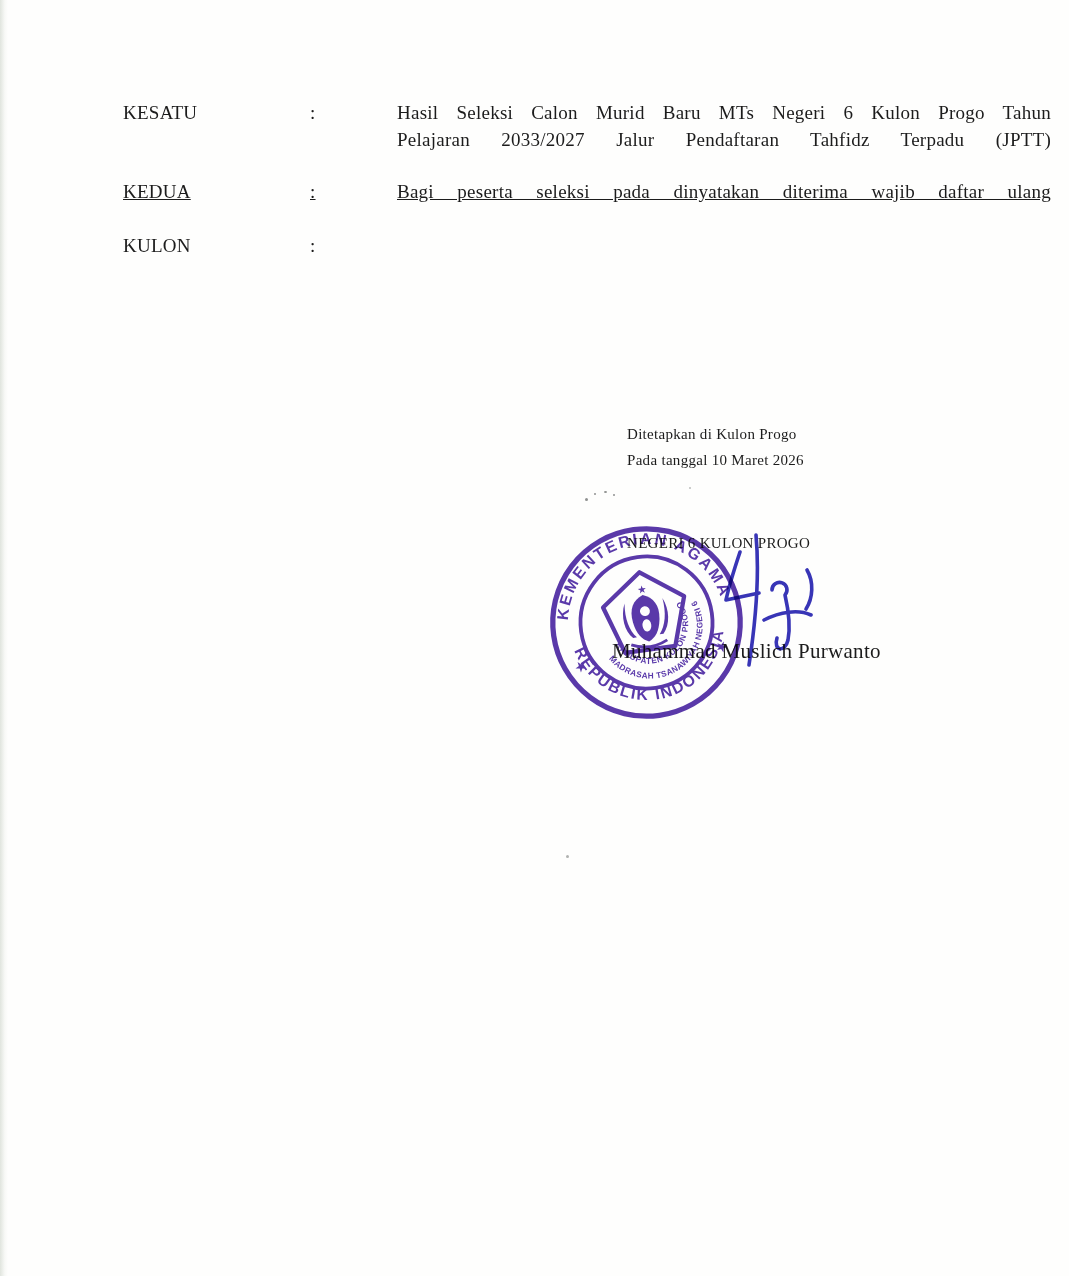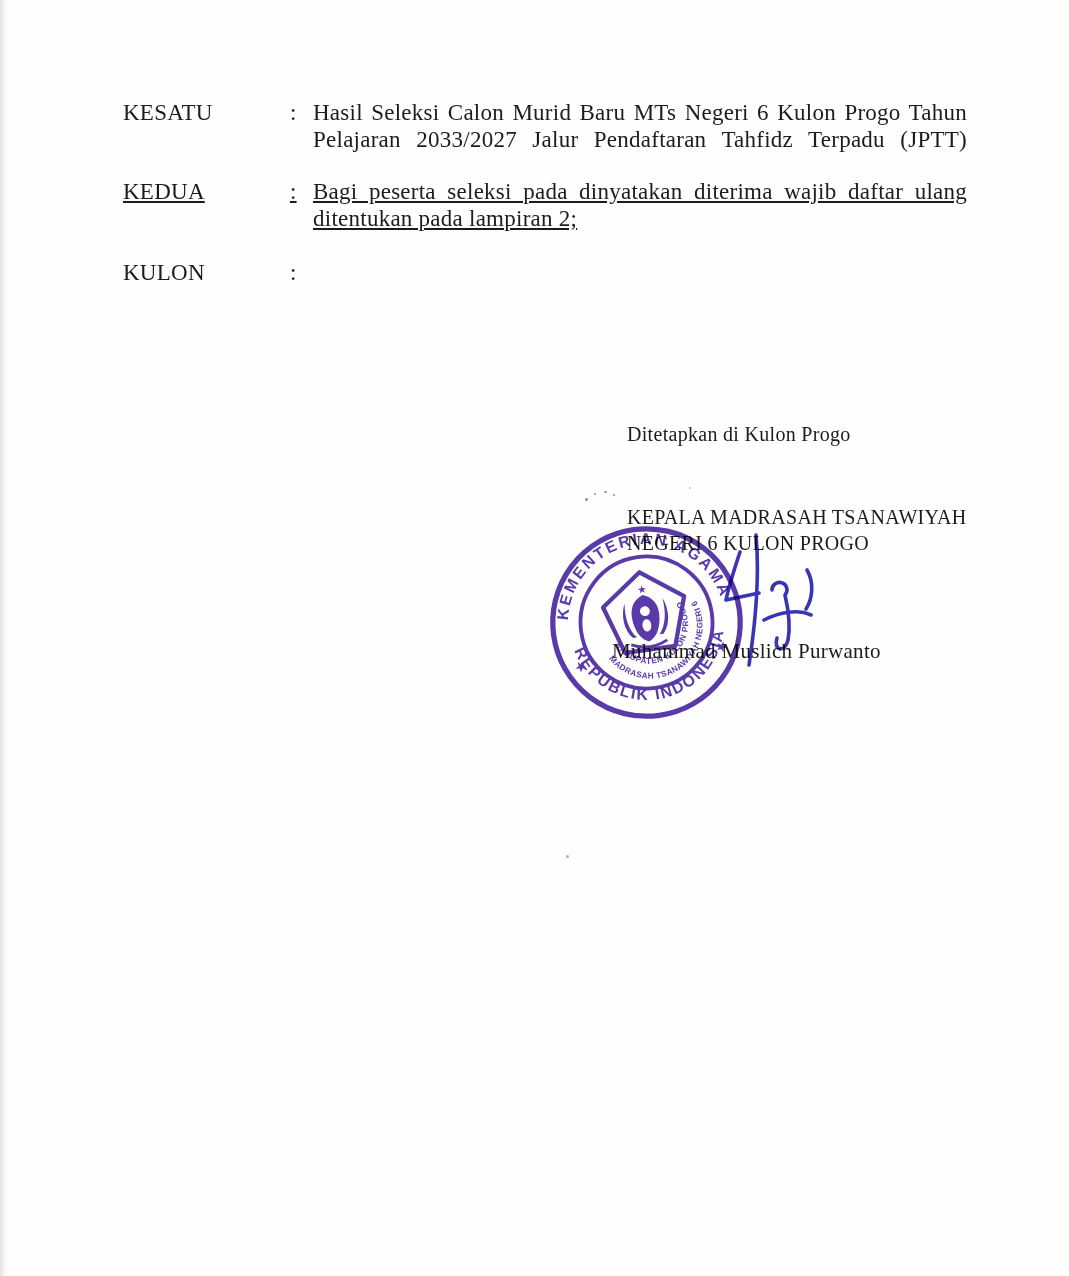--- a/index.html
+++ b/index.html
@@ -33,48 +33,50 @@
   .decisions {
     position: absolute;
     left: 123px;
     top: 99px;
     width: 846px;
   }
   .decision-row {
     display: flex;
     align-items: flex-start;
     margin-bottom: 25px;
-    font-size: 23px;
+    font-size: 19px;
     line-height: 27px;
     letter-spacing: 0.25px;
+    gap: 20px;
   }
   .decision-row.gap-lg { margin-bottom: 27px; text-decoration: underline; }
   .decision-label {
     width: 167px;
     flex: 0 0 167px;
   }
   .decision-colon {
     width: 23px;
     flex: 0 0 23px;
     text-align: left;
   }
   .decision-body {
     width: 654px;
     flex: 0 0 654px;
+    margin-left: 44px;
   }
   .decision-line { width: 100%; }
   .decision-line.j {
     text-align: justify;
     text-align-last: justify;
   }
 
   
   .closing-line {
     position: absolute;
-    font-size: 20px;
+    font-size: 15px;
     line-height: 26px;
     letter-spacing: 0.3px;
     white-space: nowrap;
   }
   #closing-place { left: 627px; top: 421px; }
   #closing-date  { left: 627px; top: 447px; }
   #title-line1   { left: 627px; top: 504px; }
   #title-line2   { left: 627px; top: 530px; }
   #signer-name   { left: 612px; top: 638px; font-size: 21px; }
 
@@ -112,33 +114,32 @@
         <div class="decision-line j">Hasil Seleksi Calon Murid Baru MTs Negeri 6 Kulon Progo Tahun</div>
         <div class="decision-line j">Pelajaran 2033/2027 Jalur Pendaftaran Tahfidz Terpadu (JPTT)</div>
       </div>
     </div>
 
     <div class="decision-row gap-lg">
       <div class="decision-label">KEDUA</div>
       <div class="decision-colon">:</div>
       <div class="decision-body">
         <div class="decision-line j">Bagi peserta seleksi pada dinyatakan diterima wajib daftar ulang</div>
-        <div class="decision-line">ditentukan pada lampiran 2;</div>
       </div>
     </div>
 
     <div class="decision-row">
       <div class="decision-label">KULON</div>
       <div class="decision-colon">:</div>
     </div>
 
   </div>
 
   <div class="closing-line" id="closing-place">Ditetapkan di Kulon Progo</div>
-  <div class="closing-line" id="title-line1">KEPALA MADRASAH TSANAWIYAH</div>
+  <div class="closing-line" id="closing-date">Pada tanggal 10 Maret 2026</div>
   <div class="closing-line" id="title-line2">NEGERI 6 KULON PROGO</div>
   <div class="closing-line" id="signer-name">Muhammad Muslich Purwanto</div>
 
   <div class="speck" style="left:585px;top:498px;width:3px;height:3px;"></div>
   <div class="speck" style="left:594px;top:493px;width:2px;height:2px;"></div>
   <div class="speck" style="left:604px;top:491px;width:3px;height:2px;"></div>
   <div class="speck" style="left:613px;top:494px;width:2px;height:2px;"></div>
   <div class="speck" style="left:689px;top:487px;width:2px;height:2px;opacity:.6;"></div>
   <div class="speck" style="left:566px;top:855px;width:3px;height:3px;opacity:.7;"></div>
 

